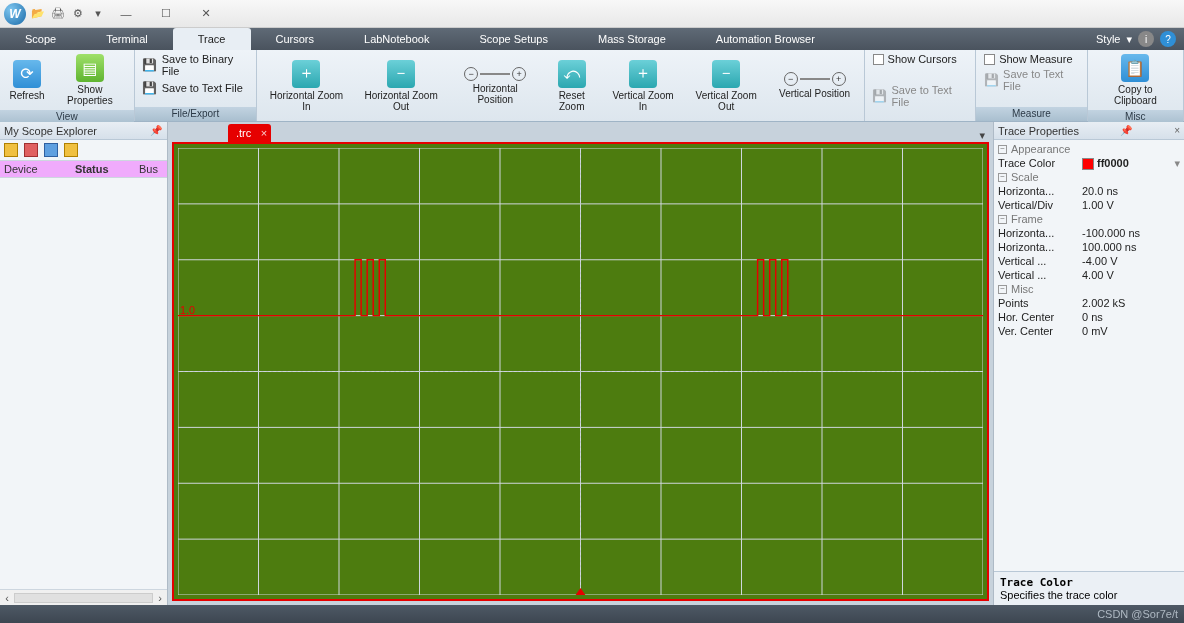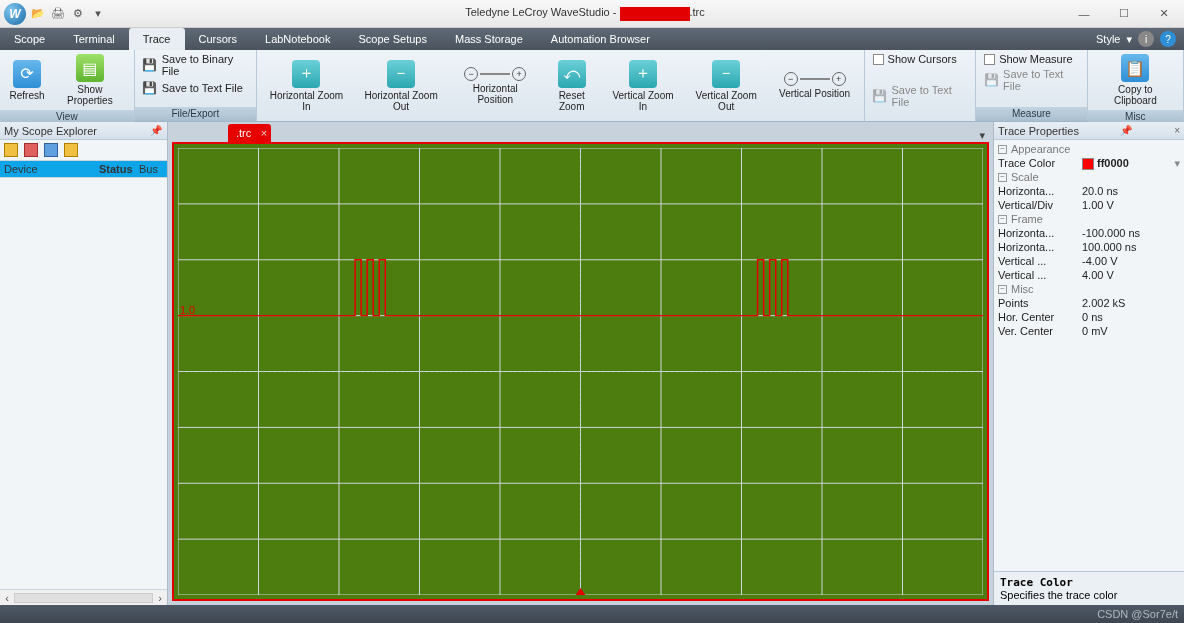--- a/index.html
+++ b/index.html
@@ -10,21 +10,21 @@
 .titlebar .qat { display:flex; align-items:center; padding-left:4px; gap:4px; }
 .titlebar .app-icon { width:22px; height:22px; background:radial-gradient(circle at 30% 30%, #7ec6f0,#1a6aa8); border-radius:50%; display:flex; align-items:center; justify-content:center; color:#fff; font-weight:bold; font-style:italic; font-size:12px; }
 .titlebar .qat-btn { width:16px; height:16px; display:flex; align-items:center; justify-content:center; color:#555; cursor:pointer; }
 .titlebar .title { flex:1; text-align:center; color:#333; }
 .titlebar .title .redact { display:inline-block; width:70px; height:14px; background:#e30000; vertical-align:middle; }
 .titlebar .win-btns { display:flex; }
 .titlebar .win-btn { width:40px; height:28px; display:flex; align-items:center; justify-content:center; color:#555; cursor:pointer; }
 
 
 .menubar { height: 22px; background: linear-gradient(#5f6a76,#4a535e); display:flex; align-items:stretch; color:#fff; }
-.menubar .tab { padding:0 14px; display:flex; align-items:center; cursor:pointer; }
+.menubar .tab { padding:0 25px; display:flex; align-items:center; cursor:pointer; }
 .menubar .tab.active { background:#e8eef4; color:#222; border-top-left-radius:3px; border-top-right-radius:3px; }
 .menubar .right { margin-left:auto; display:flex; align-items:center; gap:6px; padding-right:8px; }
 .menubar .right .help { width:16px; height:16px; border-radius:50%; background:#2f8fd6; color:#fff; display:flex; align-items:center; justify-content:center; font-size:10px; }
 
 
 .ribbon { height: 72px; background: linear-gradient(#eef3f8,#dde6ee); display:flex; border-bottom:1px solid #9fb4c6; }
 .rgroup { border-right:1px solid #b9c8d6; display:flex; flex-direction:column; }
 .rgroup .body { flex:1; display:flex; align-items:center; padding:2px 6px; gap:4px; }
 .rgroup .label { height:14px; background:linear-gradient(#c2d3e1,#a9bfcf); color:#2c3a47; text-align:center; font-size:10px; line-height:14px; }
 .rbtn { display:flex; flex-direction:column; align-items:center; justify-content:center; min-width:42px; padding:2px 4px; cursor:pointer; }
@@ -37,21 +37,21 @@
 
 
 .main { flex:1; display:flex; min-height:0; }
 .explorer { width:168px; background:#f2f5f8; border-right:1px solid #aebac6; display:flex; flex-direction:column; }
 .panel-hd { height:18px; background:linear-gradient(#e8eef4,#d6e0ea); border-bottom:1px solid #b9c8d6; padding:0 4px; display:flex; align-items:center; color:#333; font-size:11px; gap:4px;}
 .panel-hd .pin { margin-left:auto; color:#666; font-size:10px; }
 .expl-tools { padding:3px 4px; display:flex; gap:6px; }
 .expl-tool { width:14px; height:14px; background:#f0c040; border:1px solid #b08000; }
 .expl-tool.r { background:#e06060; border-color:#a03030; }
 .expl-tool.b { background:#60a0e0; border-color:#3060a0; }
-.expl-headers { display:flex; border-top:1px solid #cdd6df; border-bottom:1px solid #cdd6df; background:#0ea5e9; }
+.expl-headers { display:flex; border-top:1px solid #cdd6df; border-bottom:1px solid #cdd6df; background:#f0abfc;gap:24px; }
 .expl-headers div { padding:2px 4px; font-size:11px; color:#333; }
 .expl-headers .c1{flex:1;} .expl-headers .c2{width:40px;font-weight:bold;} .expl-headers .c3{width:32px;}
 .expl-body { flex:1; }
 .hscroll { height:16px; display:flex; align-items:center; border-top:1px solid #cdd6df; background:#f0f0f0; }
 .hscroll .arr{width:14px;text-align:center;color:#555;cursor:pointer;}
 .hscroll .track{flex:1;height:10px;background:#e0e0e0;border:1px solid #ccc;}
 
 .center { flex:1; display:flex; flex-direction:column; min-width:0; background:#c7d2dc; }
 .doc-tabs { height:20px; display:flex; align-items:flex-end; padding-left:60px; }
 .doc-tab { height:18px; background:#e60000; color:#fff; padding:0 20px 0 8px; display:flex; align-items:center; font-size:10px; border-top-left-radius:3px; border-top-right-radius:3px; position:relative;}
@@ -83,23 +83,20 @@
 </head>
 <body>
 
 <div class="titlebar">
   <div class="qat">
     <div class="app-icon">W</div>
     <div class="qat-btn">📂</div>
     <div class="qat-btn">🖨</div>
     <div class="qat-btn">⚙</div>
     <div class="qat-btn">▾</div>
-  </div>
-  <div class="title">
-    <span>Teledyne LeCroy WaveStudio - </span><span class="redact"></span><span>.trc</span>
   </div>
   <div class="win-btns">
     <div class="win-btn">—</div>
     <div class="win-btn">☐</div>
     <div class="win-btn">✕</div>
   </div>
 </div>
 
 <div class="menubar">
   <div class="tab">Scope</div>

